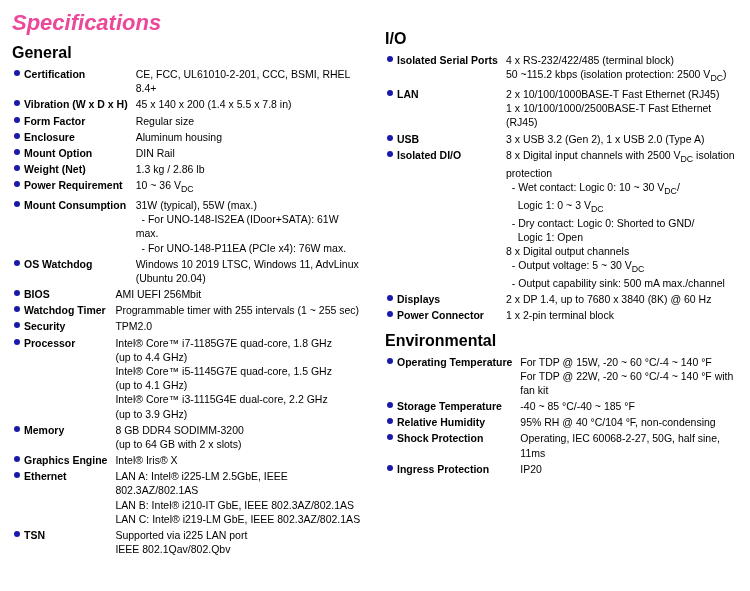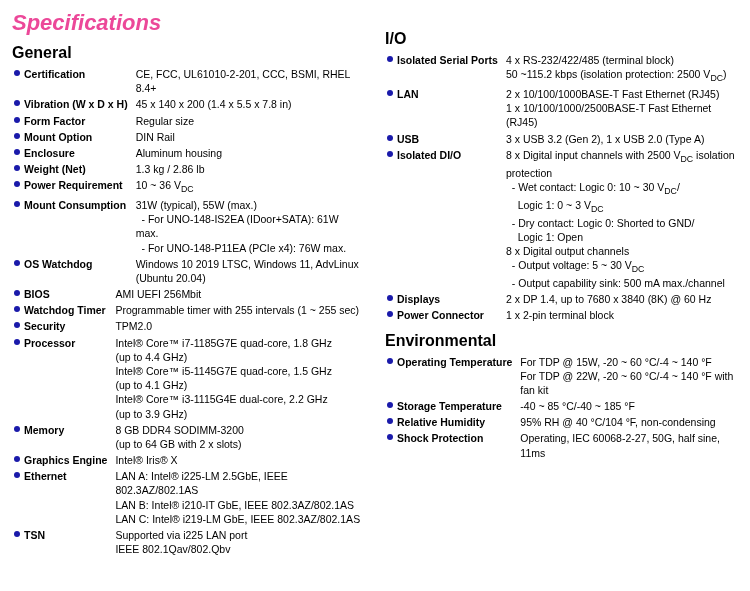--- a/index.html
+++ b/index.html
@@ -113,33 +113,33 @@
                   <span class="bullet"></span>
                   <span>Form Factor</span>
                 </div>
           </td>
           <td>Regular size</td>
         </tr>
         <tr>
           <td class="label-cell">
             <div class="label-with-bullet">
                   <span class="bullet"></span>
+                  <span>Enclosure</span>
+                </div>
+          </td>
+          <td>Aluminum housing</td>
+        </tr>
+        <tr>
+          <td class="label-cell">
+            <div class="label-with-bullet">
+                  <span class="bullet"></span>
                   <span>Mount Option</span>
                 </div>
           </td>
           <td>DIN Rail</td>
-        </tr>
-        <tr>
-          <td class="label-cell">
-            <div class="label-with-bullet">
-                  <span class="bullet"></span>
-                  <span>Enclosure</span>
-                </div>
-          </td>
-          <td>Aluminum housing</td>
         </tr>
         <tr>
           <td class="label-cell">
             <div class="label-with-bullet">
                   <span class="bullet"></span>
                   <span>Weight (Net)</span>
                 </div>
           </td>
           <td>1.3 kg / 2.86 lb</td>
         </tr>
@@ -386,18 +386,27 @@
         </tr>
         <tr>
           <td class="label-cell">
             <div class="label-with-bullet">
                   <span class="bullet"></span>
                   <span>Shock Protection</span>
                 </div>
           </td>
           <td>Operating, IEC 60068-2-27, 50G, half sine, 11ms</td>
         </tr>
+        <tr>
+          <td class="label-cell">
+            <div class="label-with-bullet">
+                  <span class="bullet"></span>
+                  <span>Ingress Protection</span>
+                </div>
+          </td>
+          <td>IP20</td>
+        </tr>
       </tbody>
         </table>
     </div>
   </div>
 
 </div>
 
 </body></html>

